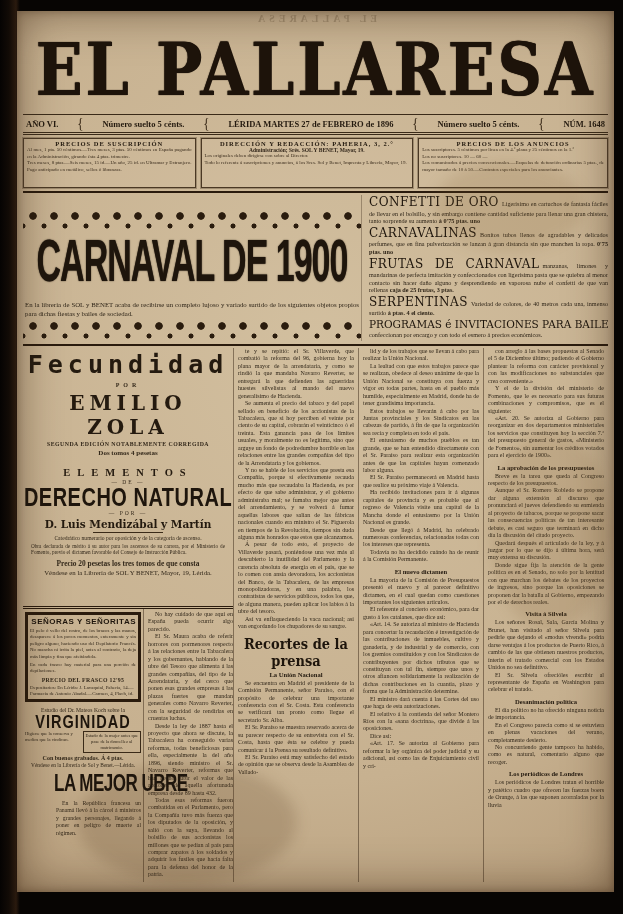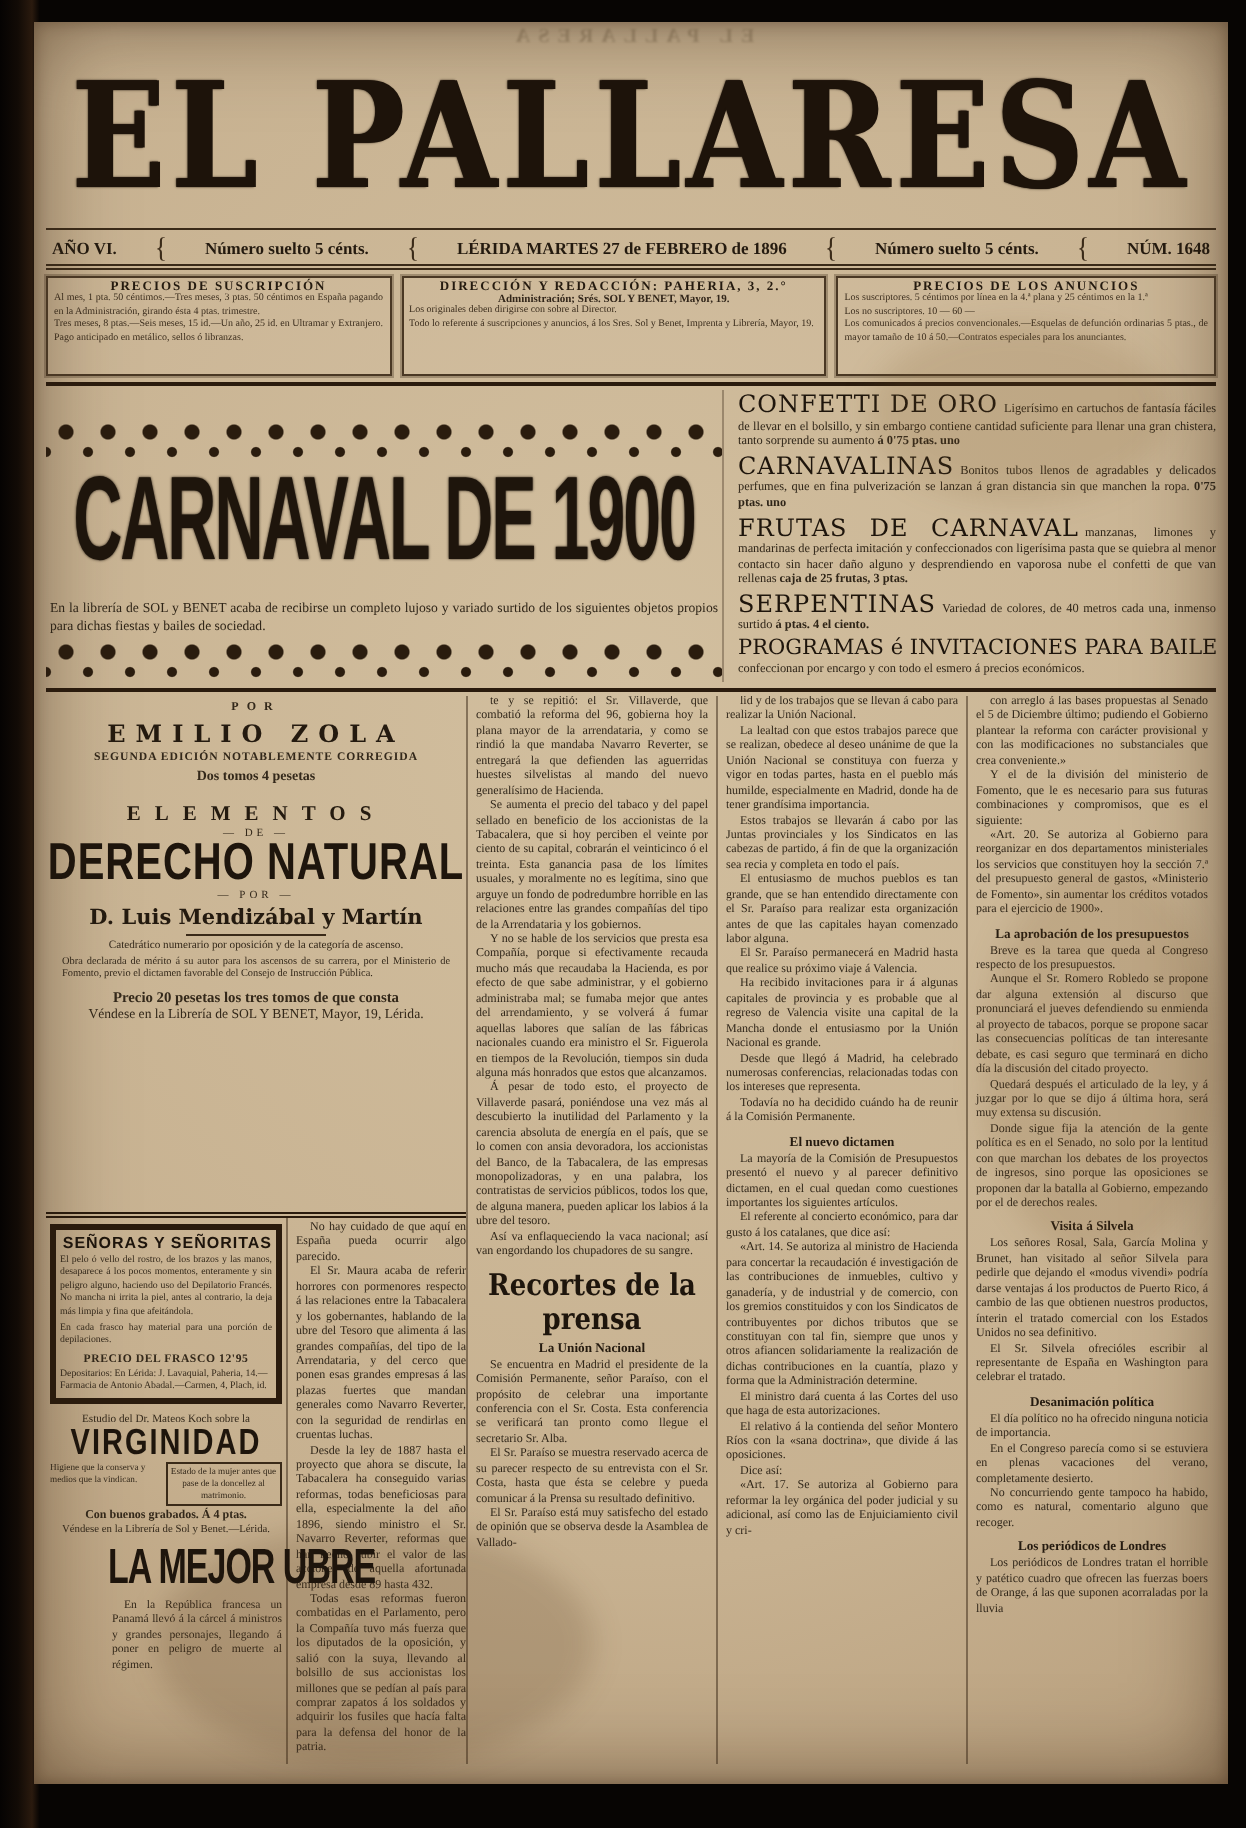--- a/index.html
+++ b/index.html
@@ -68,21 +68,21 @@
   .colB,.colC,.colD{flex:1;border-left:1px solid rgba(58,40,22,.5);padding:0 4px;overflow:hidden;}
   .para{margin:0;font-size:6px;line-height:1.24;text-align:justify;text-indent:7px;color:#31271a;}
   .col-subhead{margin:4px 0 2px 0;text-align:center;font-size:6.6px;color:#241a0f;}
   .recortes-headline{margin:6px 0 3px 0;text-align:center;font-family:"DejaVu Serif",serif;
     font-weight:bold;font-size:13px;color:#1e150c;transform:scaleY(1.15);}
 
   .ad-fec{height:258px;flex:none;text-align:center;border-bottom:3px double #2a1b0d;overflow:hidden;}
   .fec-title{margin:2px 0 0 0;font-family:"DejaVu Sans Mono",monospace;font-weight:bold;
     font-size:25px;letter-spacing:5px;color:#241a0f;}
   .fec-por{margin:3px 0;font-size:6px;letter-spacing:4px;font-weight:bold;}
-  .fec-author{margin:1px 0;font-family:"DejaVu Serif",serif;font-weight:bold;font-size:12px;letter-spacing:5px;color:#241a0f;}
+  .fec-author{margin:1px 0;font-family:"DejaVu Serif",serif;font-weight:bold;font-size:20px;letter-spacing:5px;color:#241a0f;}
   .fec-edition{margin:2px 0;font-size:5.8px;font-weight:bold;letter-spacing:.5px;}
   .fec-tomos{margin:1px 0;font-size:7px;font-weight:bold;}
   .elementos{margin:10px 0 1px 0;font-size:10.5px;font-weight:bold;letter-spacing:7px;color:#241a0f;}
   .de-sep{margin:1px 0;font-size:5.5px;letter-spacing:2px;}
   .derecho{margin:1px 0;font-family:"Liberation Sans",sans-serif;font-weight:bold;font-size:20px;
     letter-spacing:.5px;color:#1e150c;transform:scaleY(1.3);white-space:nowrap;}
   .fec-author2{margin:2px 0 1px 0;font-family:"DejaVu Serif",serif;font-weight:bold;font-size:10.5px;color:#241a0f;}
   .mini-rule{width:70px;border-top:1px solid #3a2a18;margin:2px auto;}
   .fec-note{margin:1px 6px;font-size:5.6px;line-height:1.25;}
   .fec-note2{margin:1px 8px;font-size:5.2px;line-height:1.25;text-align:justify;}
@@ -192,20 +192,21 @@
         <p class="bazaar-footer">Véndense en la librería de SOL Y BENET, Mayor, 19, Lérida</p>
       </div>
     </div>
 
     <div class="rule-heavy"></div>
 
     <div class="body-cols">
 
       <div class="colA">
         <div class="ad-fec">
+          <p class="fec-title">Fecundidad</p>
           <p class="fec-por">POR</p>
           <p class="fec-author">EMILIO ZOLA</p>
           <p class="fec-edition">SEGUNDA EDICIÓN NOTABLEMENTE CORREGIDA</p>
           <p class="fec-tomos">Dos tomos 4 pesetas</p>
           <p class="elementos">ELEMENTOS</p>
           <p class="de-sep">— DE —</p>
           <p class="derecho">DERECHO NATURAL</p>
           <p class="de-sep">— POR —</p>
           <p class="fec-author2">D. Luis Mendizábal y Martín</p>
           <div class="mini-rule"></div>

